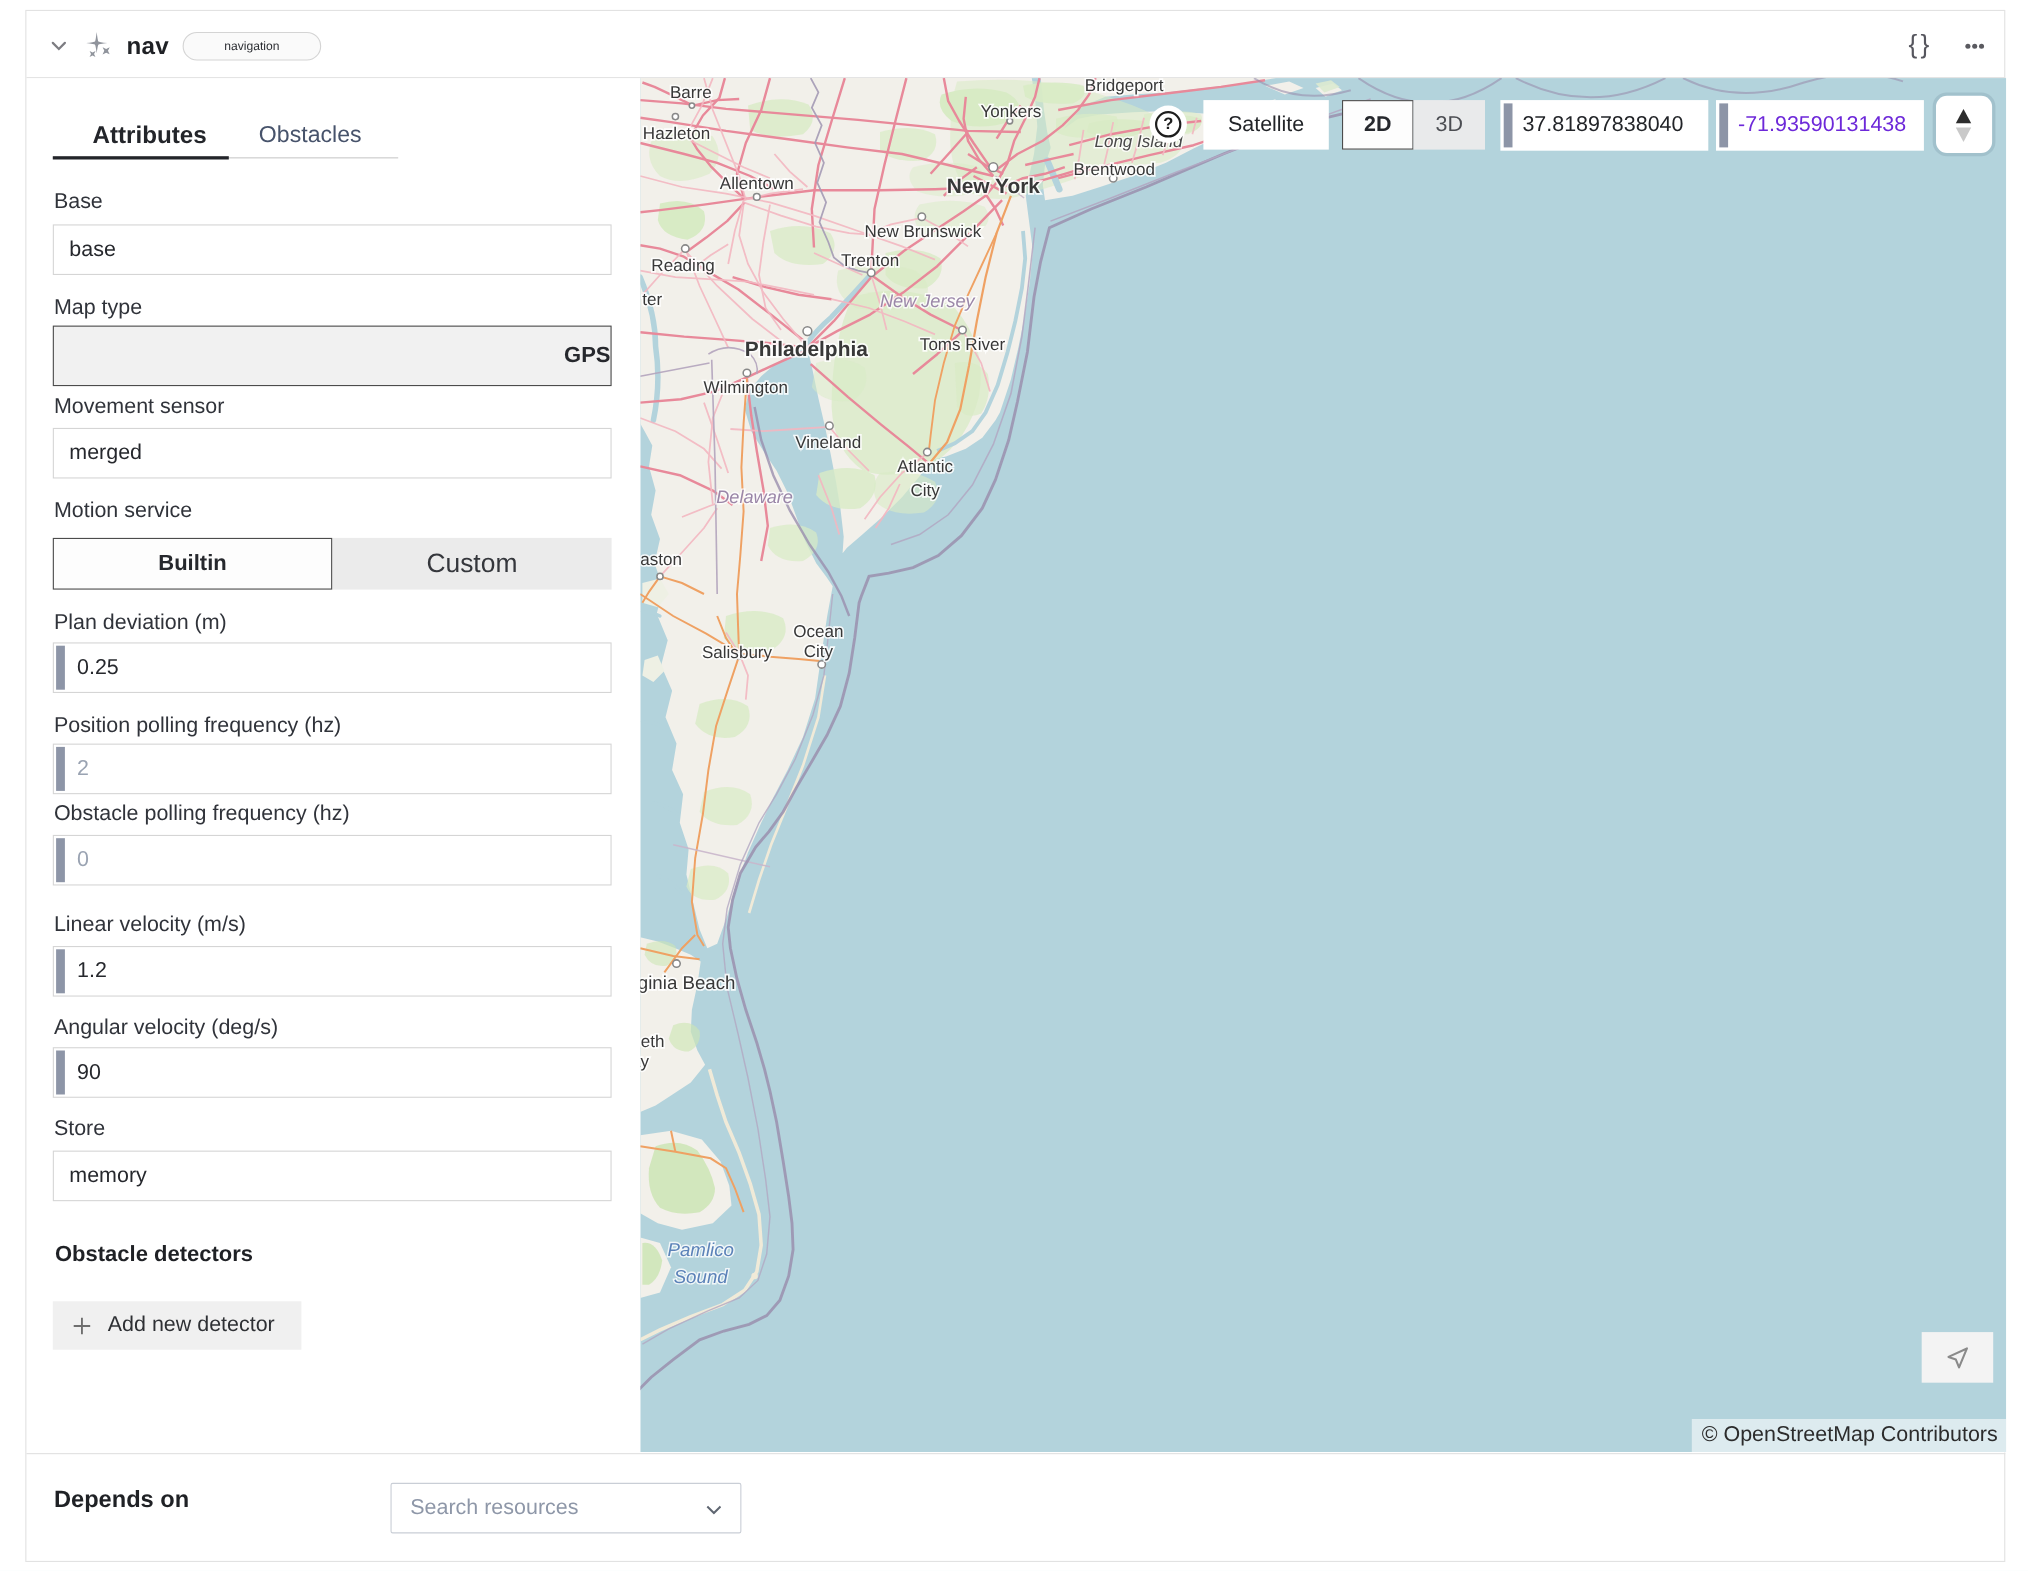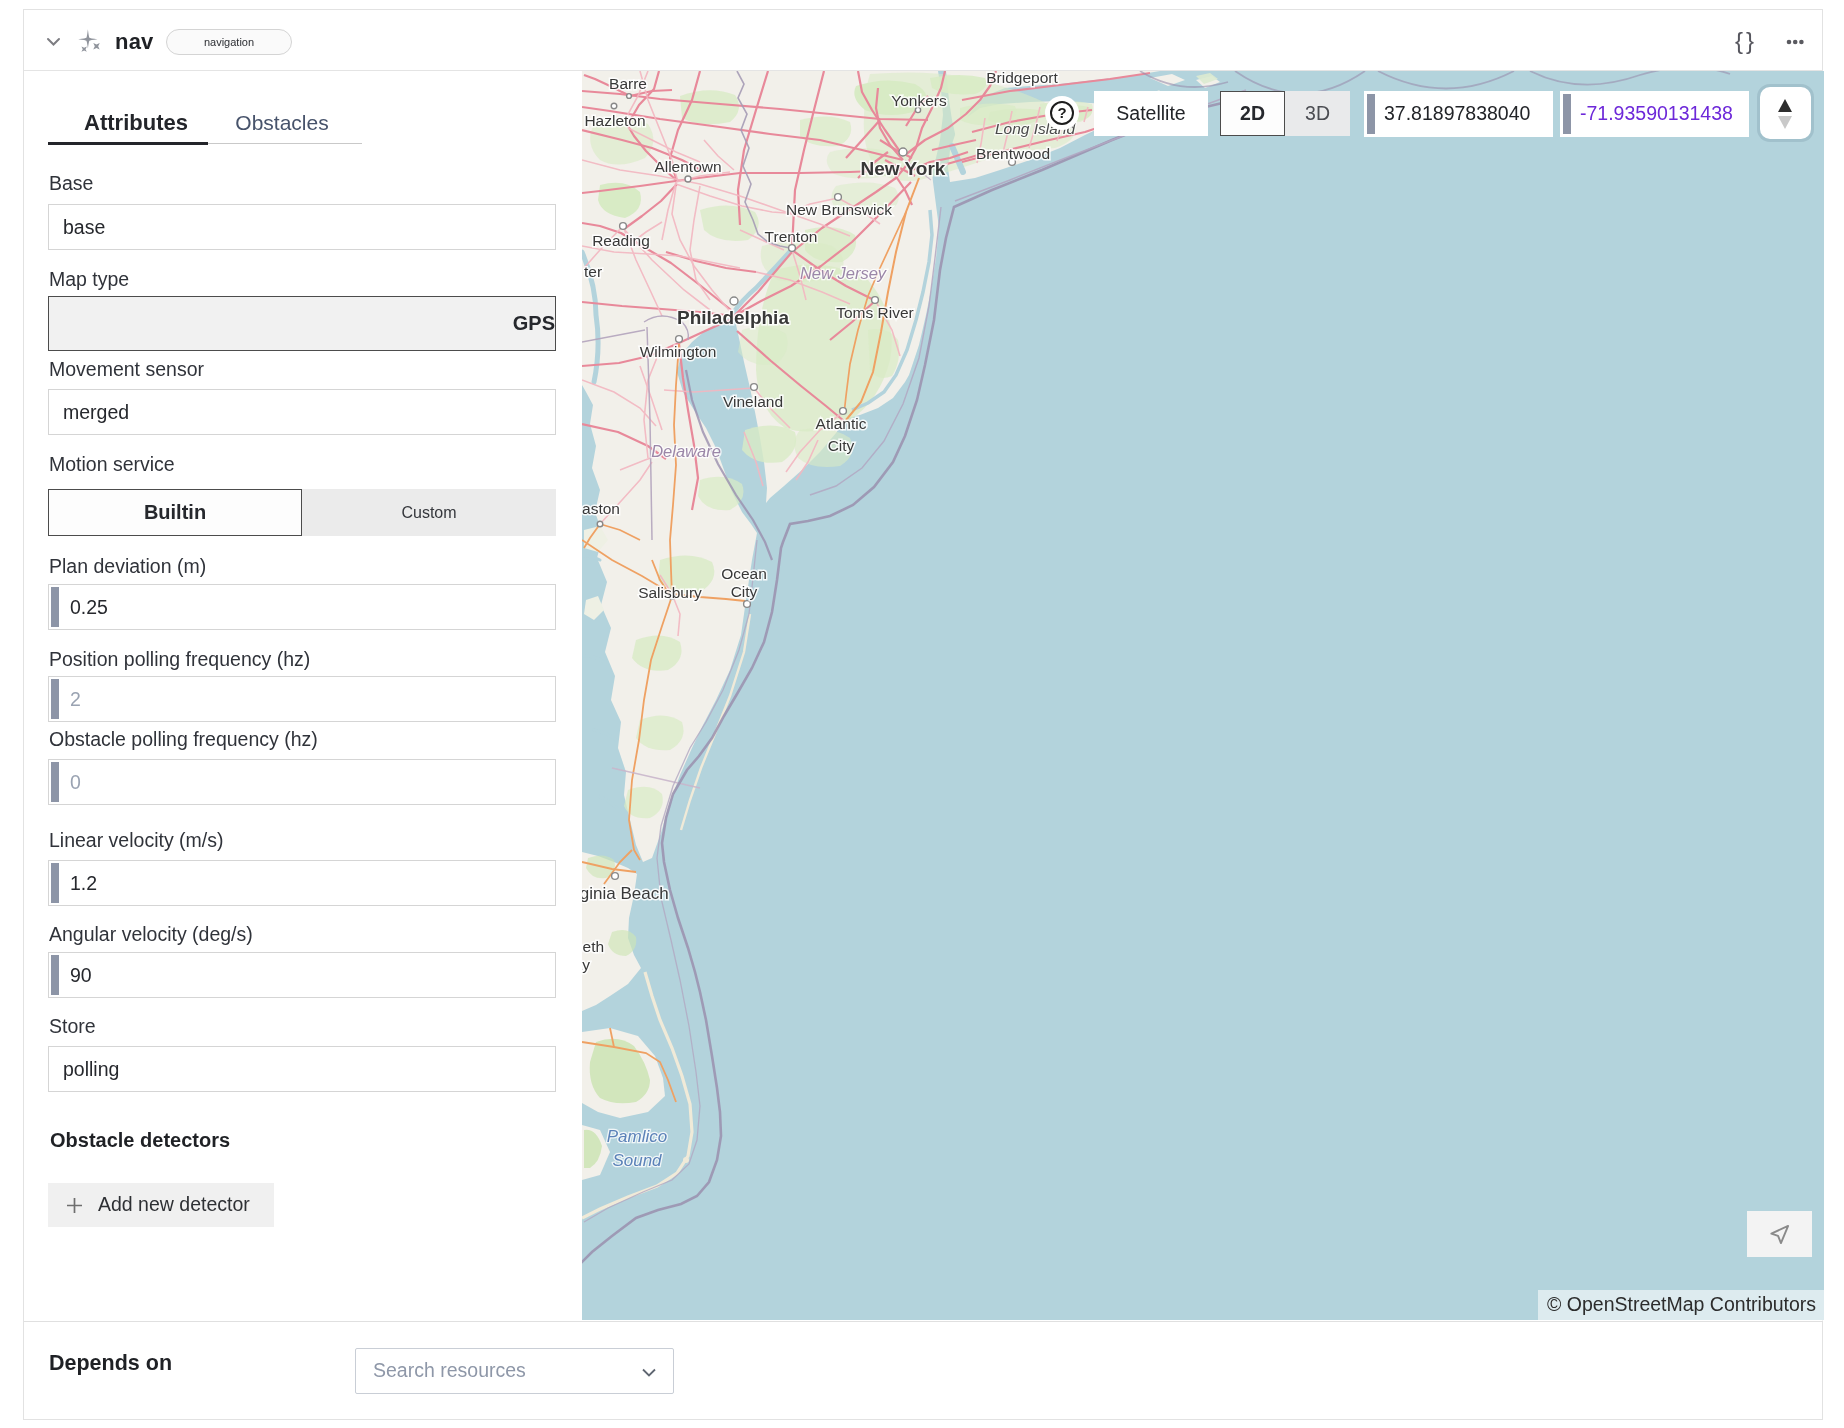--- a/index.html
+++ b/index.html
@@ -46,21 +46,21 @@
 <div class="abs" style="left:48px;top:296px;width:508px;height:55px;border:1.5px solid #4c4c4c;background:#f1f1f1;box-sizing:border-box;text-align:right;line-height:52px;font-size:20px;font-weight:bold;color:#26282d">GPS</div>
 
 <div class="lbl" style="top:358px">Movement sensor</div>
 <div class="inp" style="top:389px">
     <span class="itxt">merged</span>
   </div>
 
 <div class="lbl" style="top:453px">Motion service</div>
 <div class="abs" style="left:48px;top:489px;width:508px;height:47px;background:#ebebeb;box-sizing:border-box"></div>
 <div class="abs" style="left:48px;top:489px;width:254px;height:47px;border:1.5px solid #4c4c4c;background:#fdfdfd;box-sizing:border-box;text-align:center;line-height:44px;font-size:20px;font-weight:bold;color:#26282d">Builtin</div>
-<div class="abs" style="left:302px;top:489px;width:254px;height:47px;text-align:center;line-height:47px;font-size:16px;color:#35373c">Custom</div>
+<div class="abs" style="left:302px;top:489px;width:254px;height:47px;text-align:center;line-height:47px;font-size:24px;color:#35373c">Custom</div>
 
 <div class="lbl" style="top:555px">Plan deviation (m)</div>
 <div class="inp" style="top:584px">
     <div class="nbar"></div>
     <span class="itxt" style="left:21px">0.25</span>
   </div>
 
 <div class="lbl" style="top:648px">Position polling frequency (hz)</div>
 <div class="inp" style="top:676px">
     <div class="nbar"></div>
@@ -80,21 +80,21 @@
   </div>
 
 <div class="lbl" style="top:923px">Angular velocity (deg/s)</div>
 <div class="inp" style="top:952px">
     <div class="nbar"></div>
     <span class="itxt" style="left:21px">90</span>
   </div>
 
 <div class="lbl" style="top:1015px">Store</div>
 <div class="inp" style="top:1046px">
-    <span class="itxt">polling</span>
+    <span class="itxt">memory</span>
   </div>
 
 <div class="abs hd" style="left:50px;top:1129px;font-size:20px">Obstacle detectors</div>
 <div class="abs" style="left:48px;top:1183px;width:226px;height:44px;background:#f0f0f0;">
   <svg class="abs" style="left:18px;top:14px" width="17" height="17" viewBox="0 0 17 17">
       <path d="M8.5 1 V16 M1 8.5 H16" stroke="#6e6e6e" stroke-width="1.7"></path>
     </svg>
   <span class="abs" style="left:50px;top:10px;font-size:19.5px;color:#2e3034">Add new detector</span>
 </div>
 

